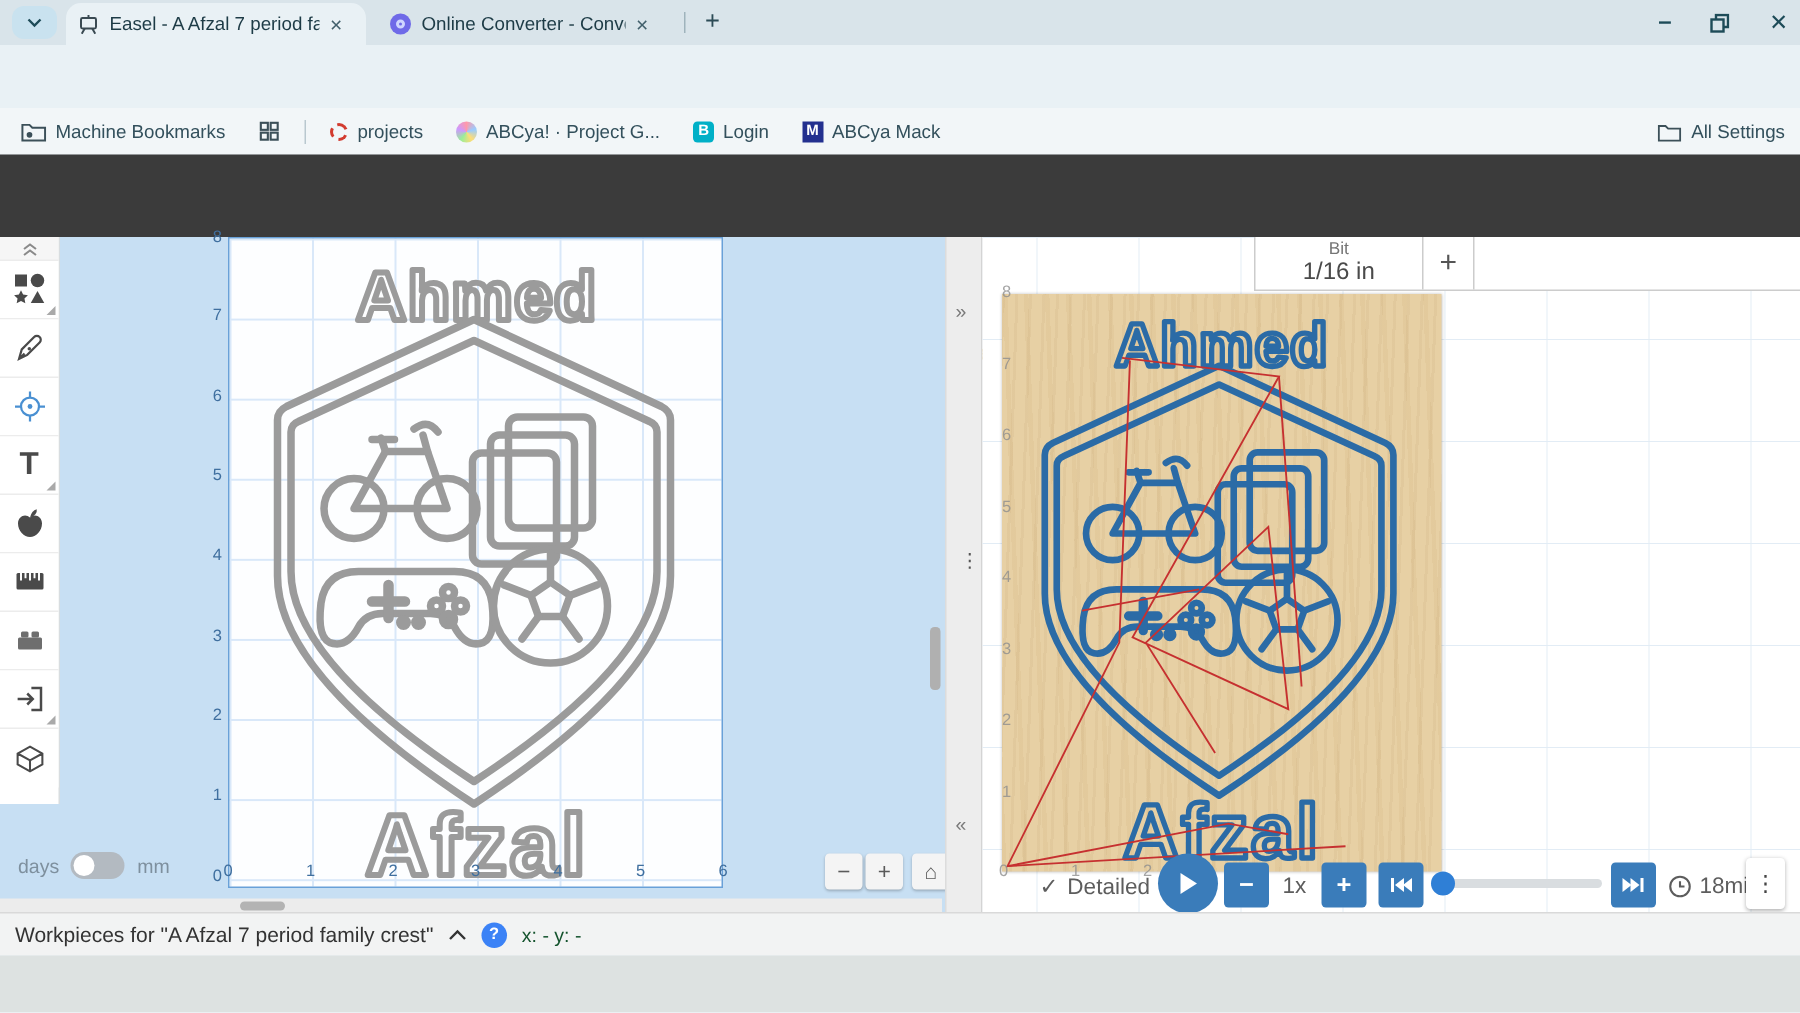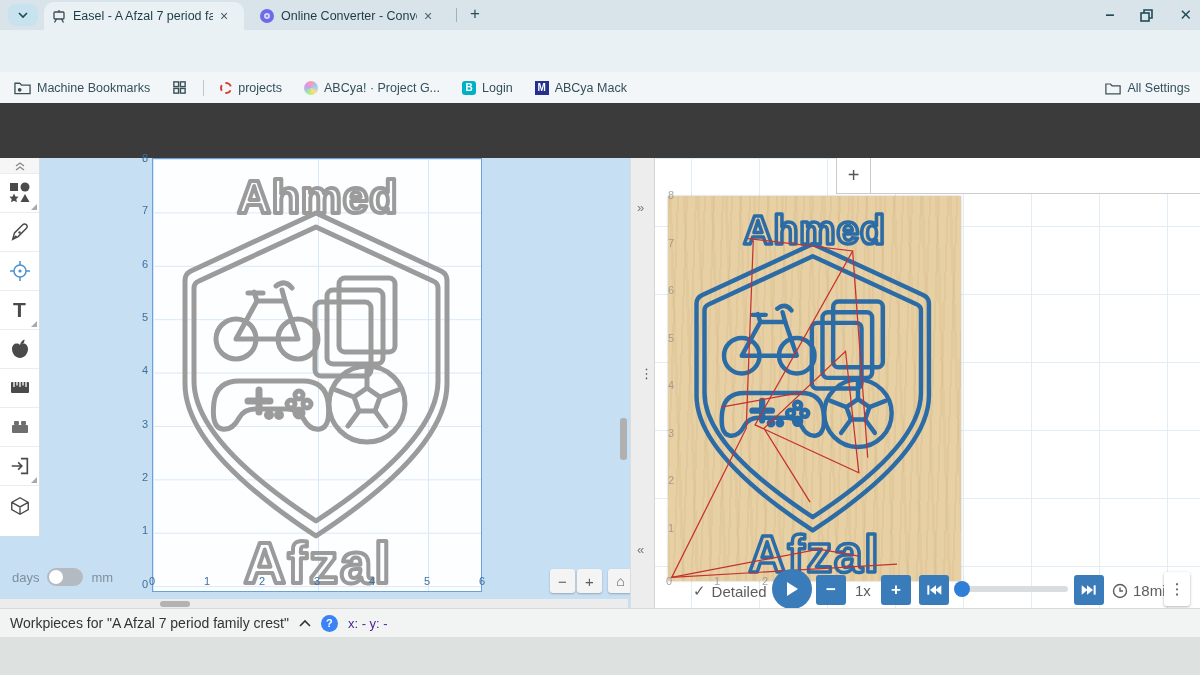--- a/index.html
+++ b/index.html
@@ -405,20 +405,26 @@
 
   <div class="abs divider">
     <div class="abs" style="left:6px;top:42px;font-size:13px;">»</div>
     <div class="abs" style="left:9px;top:208px;font-size:13px;color:#555;">⋮</div>
     <div class="abs" style="left:6px;top:384px;font-size:13px;">«</div>
   </div>
 
   <div class="abs preview"></div>
 
   <div class="abs matbar">
+    <div class="matcell" style="width:112px;">
+      <span style="text-align:center;">
+        <div class="matlabel">Bit</div>
+        <div class="matvalue">1/16 in</div>
+      </span>
+    </div>
     <div class="matcell" style="width:34px;font-size:20px;color:#555;">+</div>
   </div>
 
   <div class="abs wood">
     <svg class="crest-blue" width="293" height="385" viewBox="0 0 330 434" style="overflow:visible">
       <use href="#crest"></use>
       <g stroke="#c63030" stroke-width="1.4" fill="none">
         <path d="M90,48 L208,62 L98,258 L215,312 L200,175 L108,262 L160,345"></path>
         <path d="M96,50 L88,262 L4,430 L170,398 L215,406"></path>
         <path d="M4,430 L258,415"></path>
@@ -476,21 +482,21 @@
     <span class="ctl-txt">18min</span>
   </div>
   <div class="abs kebab-btn">⋮</div>
 
   <div class="abs statusbar">
     <span style="font-size:14px;color:#333;">Workpieces for "A Afzal 7 period family crest"</span>
     <svg width="12" height="9" viewBox="0 0 12 9">
         <path d="M1,7 L6,2 L11,7" fill="none" stroke="#333" stroke-width="1.6"></path>
       </svg>
     <span class="help-circle">?</span>
-    <span style="font-size:13px;color:#4c1d95;">x: - y: -</span>
+    <span style="font-size:13px;color:#14532d;">x: - y: -</span>
   </div>
 
   <div class="abs shelf">
     
     
     
     
     
     
     

